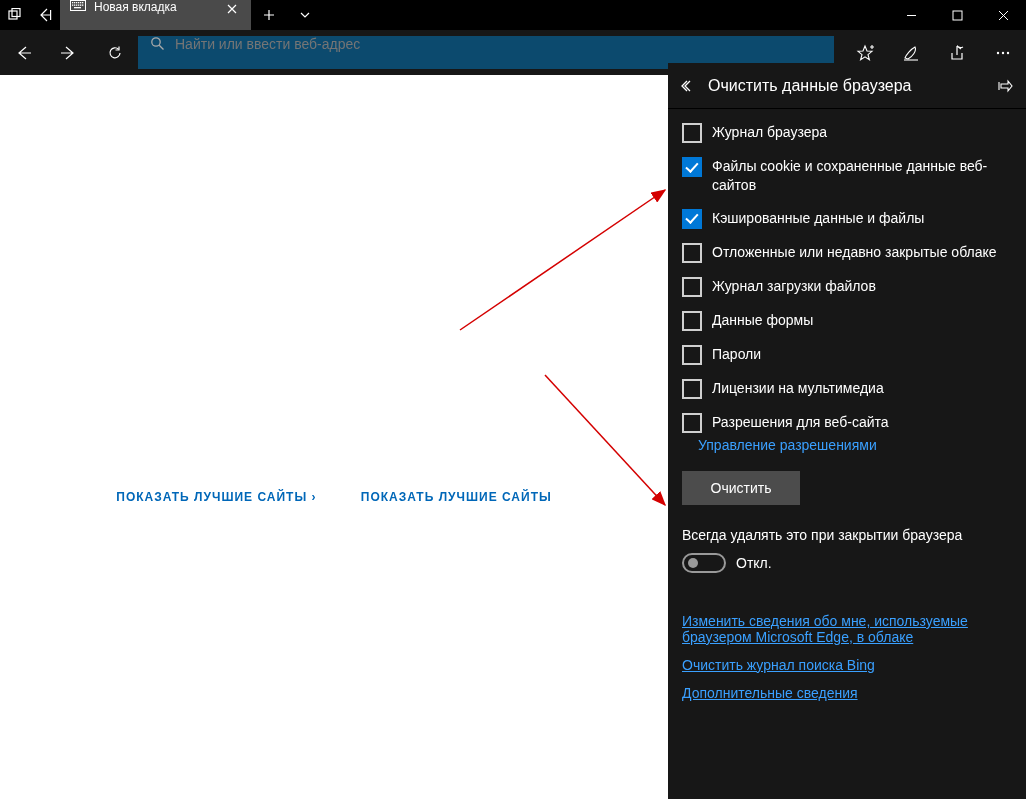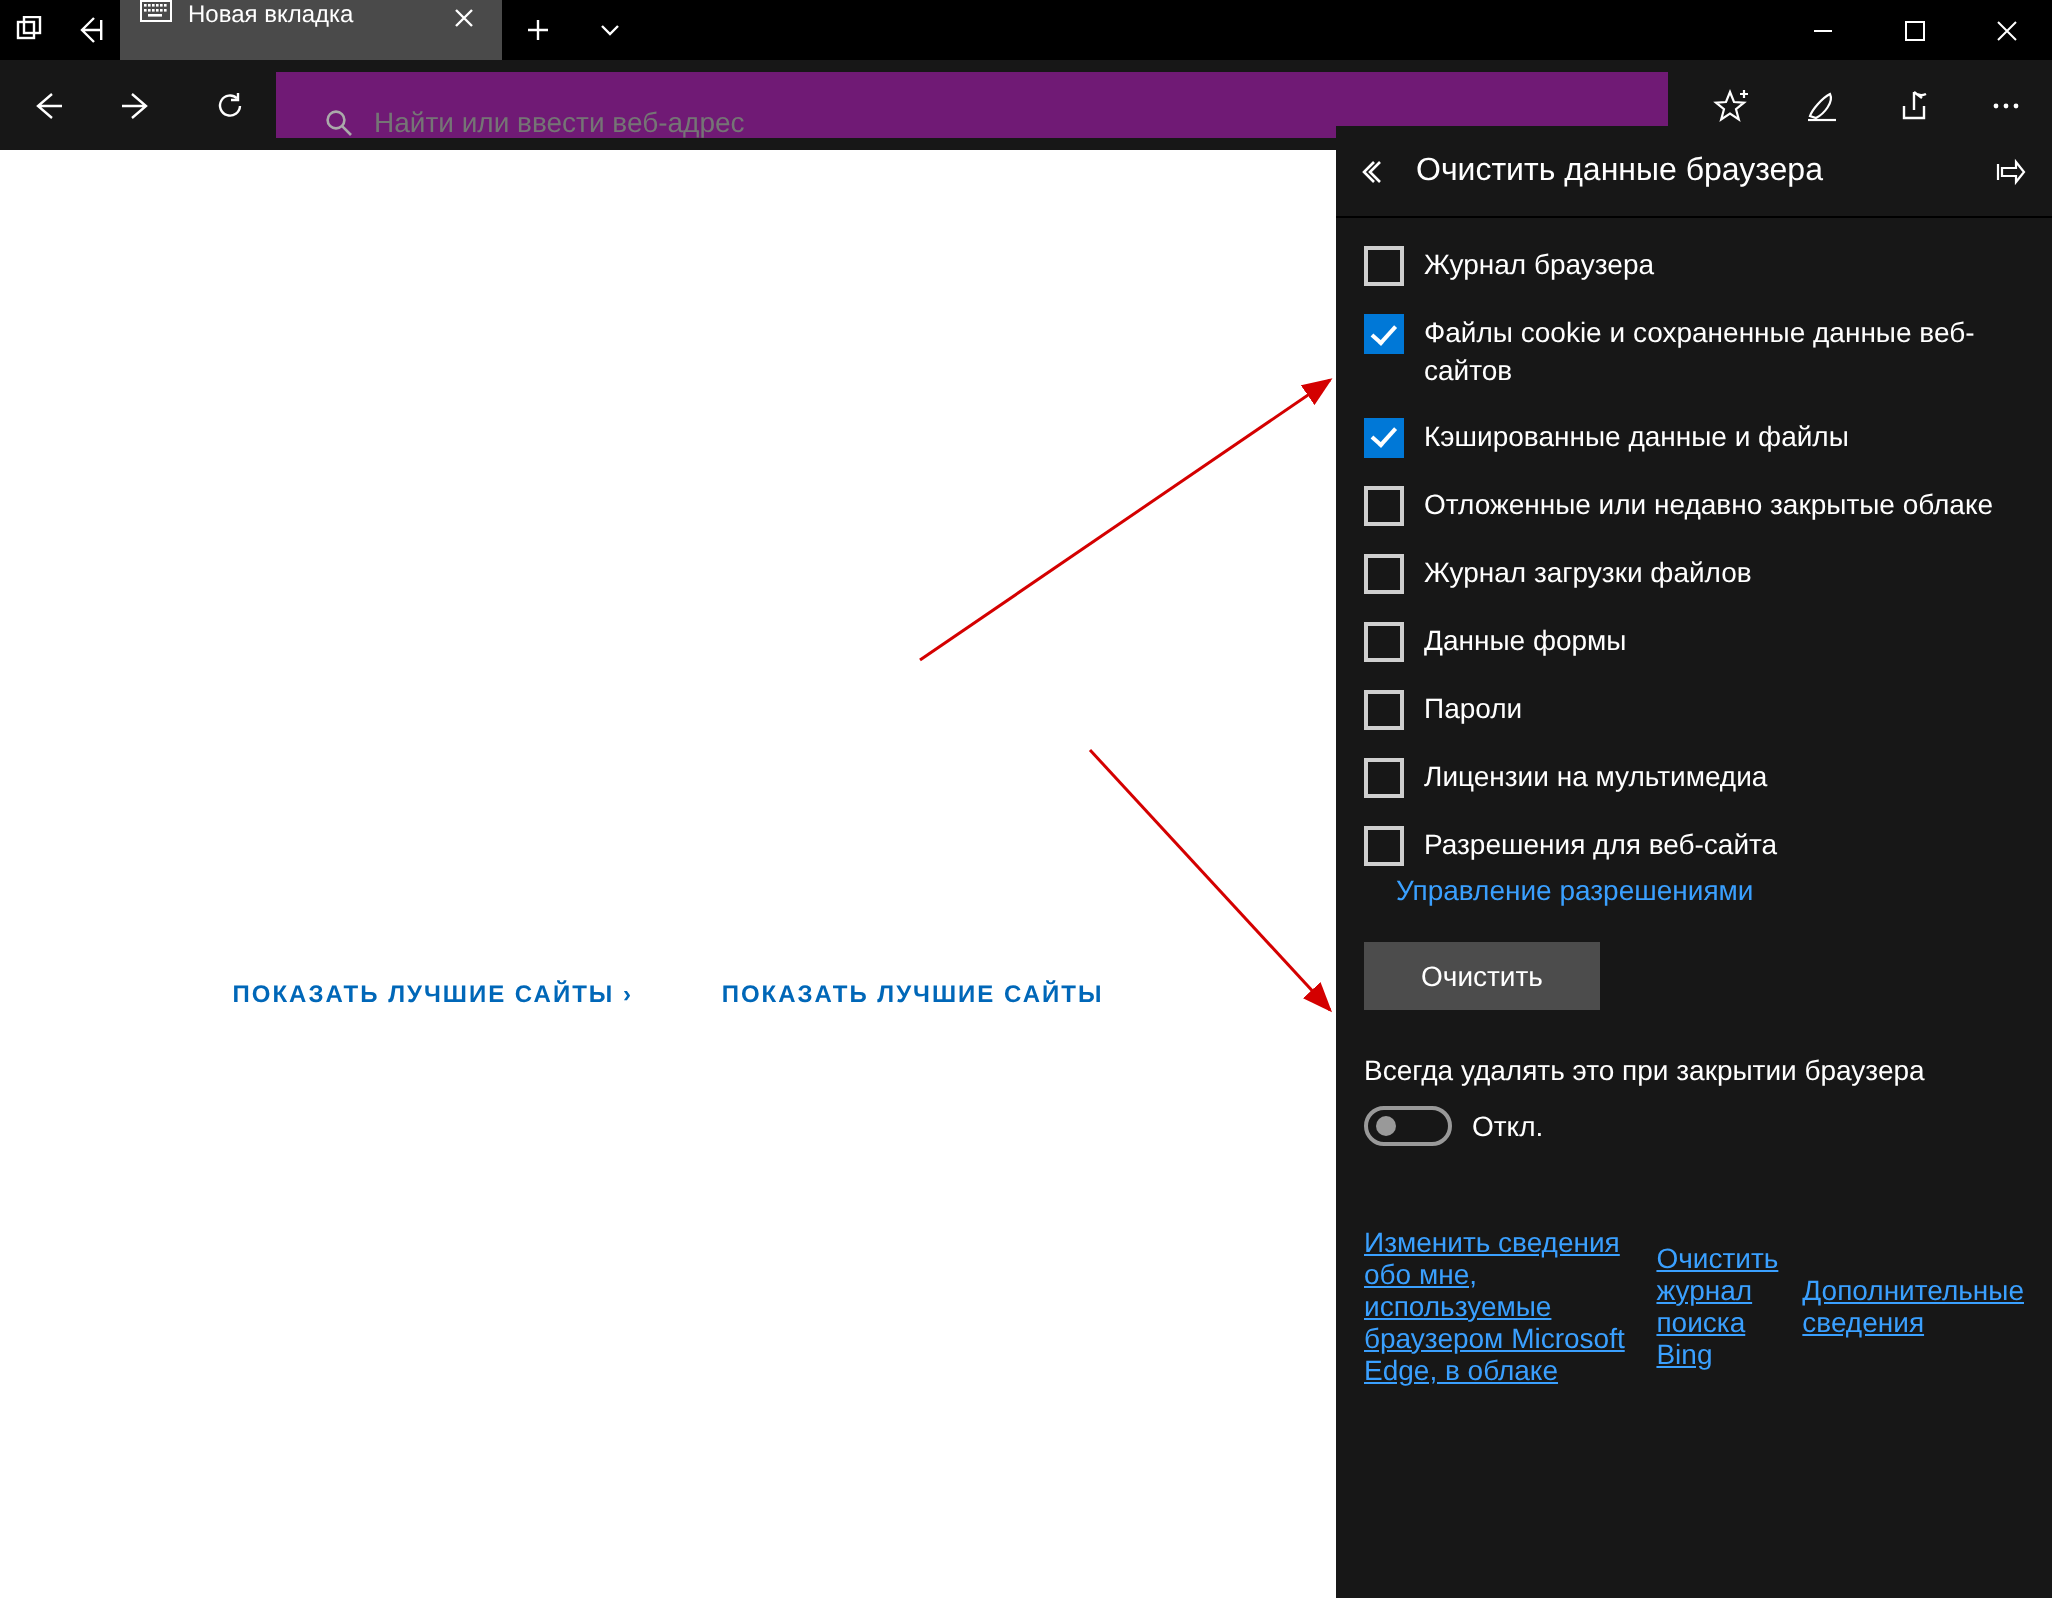--- a/index.html
+++ b/index.html
@@ -11,21 +11,21 @@
   .tab { height: 30px; background:#4a4a4a; display:flex; align-items:flex-start; padding:0 10px; gap:8px; }
   .tab-title { font-size:12px; }
   .tab-close { width:18px; height:18px; display:flex; align-items:center; justify-content:center; }
   .titlebar-icon { width: 36px; display:flex; align-items:center; justify-content:center; }
   .win-btns { margin-left:auto; display:flex; }
   .win-btn { width:46px; display:flex; align-items:center; justify-content:center; }
 
   
   .toolbar { height: 45px; background:#171717; display:flex; align-items:center; color:#fff; }
   .tool-btn { width:46px; height:45px; display:flex; align-items:center; justify-content:center; }
-  .addrbar { flex:1; height:33px; margin: 0 8px 0 0; background:#701a75; display:flex; align-items:flex-end; padding:0 24px; gap:10px; }
+  .addrbar { flex:1; height:33px; margin: 0 8px 0 0; background:#0c4a6e; display:flex; align-items:flex-start; padding:0 12px; gap:10px; }
   .addrbar input { flex:1; background:transparent; border:none; outline:none; color:#bbb; font-size:14px; }
 
   
   .content { position:absolute; top:75px; left:0; width:668px; bottom:0; background:#fff; }
   .content-links { position:absolute; top:415px; left:0; right:0; text-align:center; font-size:12px; letter-spacing:1px; color:#0067b8; font-weight:600; }
   .content-links span { margin:0 20px; }
 
   
   .panel { position:absolute; top:63px; right:0; bottom:0; width:358px; background:#171717; color:#fff; font-size:14px; display:flex; flex-direction:column; }
   .panel-header { height:46px; display:flex; align-items:center; padding:0 10px; gap:10px; border-bottom:1px solid #000; font-size:16px; }
@@ -37,21 +37,21 @@
   .check-box { width:20px; height:20px; border:2px solid #cfcfcf; flex:none; display:flex; align-items:center; justify-content:center; }
   .check-box.checked { background:#0078d7; border-color:#0078d7; }
   .check-box.checked::after { content:""; width:10px; height:5px; border:2px solid #fff; border-top:none; border-right:none; transform:rotate(-48deg) translate(1px,-1px); }
   .check-label { line-height:1.35; }
   .link-blue { color:#3aa0ff; cursor:pointer; padding-left:30px; margin-top:4px; }
   .clear-btn { margin:18px 0 0 14px; width:118px; height:34px; background:#4c4c4c; display:flex; align-items:center; justify-content:center; cursor:pointer; }
   .always { padding:22px 0 0 14px; }
   .toggle-row { display:flex; align-items:center; gap:10px; margin-top:10px; }
   .toggle { width:44px; height:20px; border:2px solid #999; border-radius:20px; position:relative; cursor:pointer; }
   .toggle-knob { width:10px; height:10px; border-radius:50%; background:#999; position:absolute; top:3px; left:4px; }
-  .links-bottom { padding:40px 14px 0 14px; display:flex; flex-direction:row; gap:12px;align-items:center; }
+  .links-bottom { padding:40px 14px 0 14px; display:flex; flex-direction:column; gap:12px; }
   .links-bottom a { color:#3aa0ff; text-decoration:underline; cursor:pointer; }
 
   
   svg { display:block; }
 
   
   .arrow-svg { position:absolute; top:75px; left:0; pointer-events:none; }
 </style>
 </head>
 <body>

